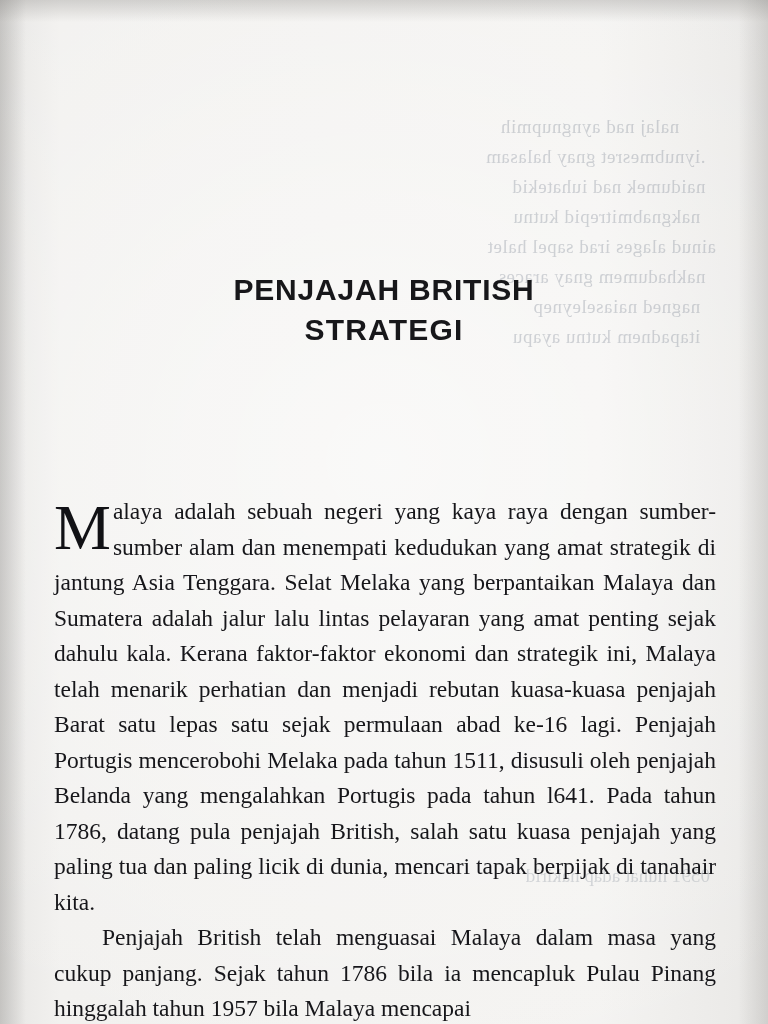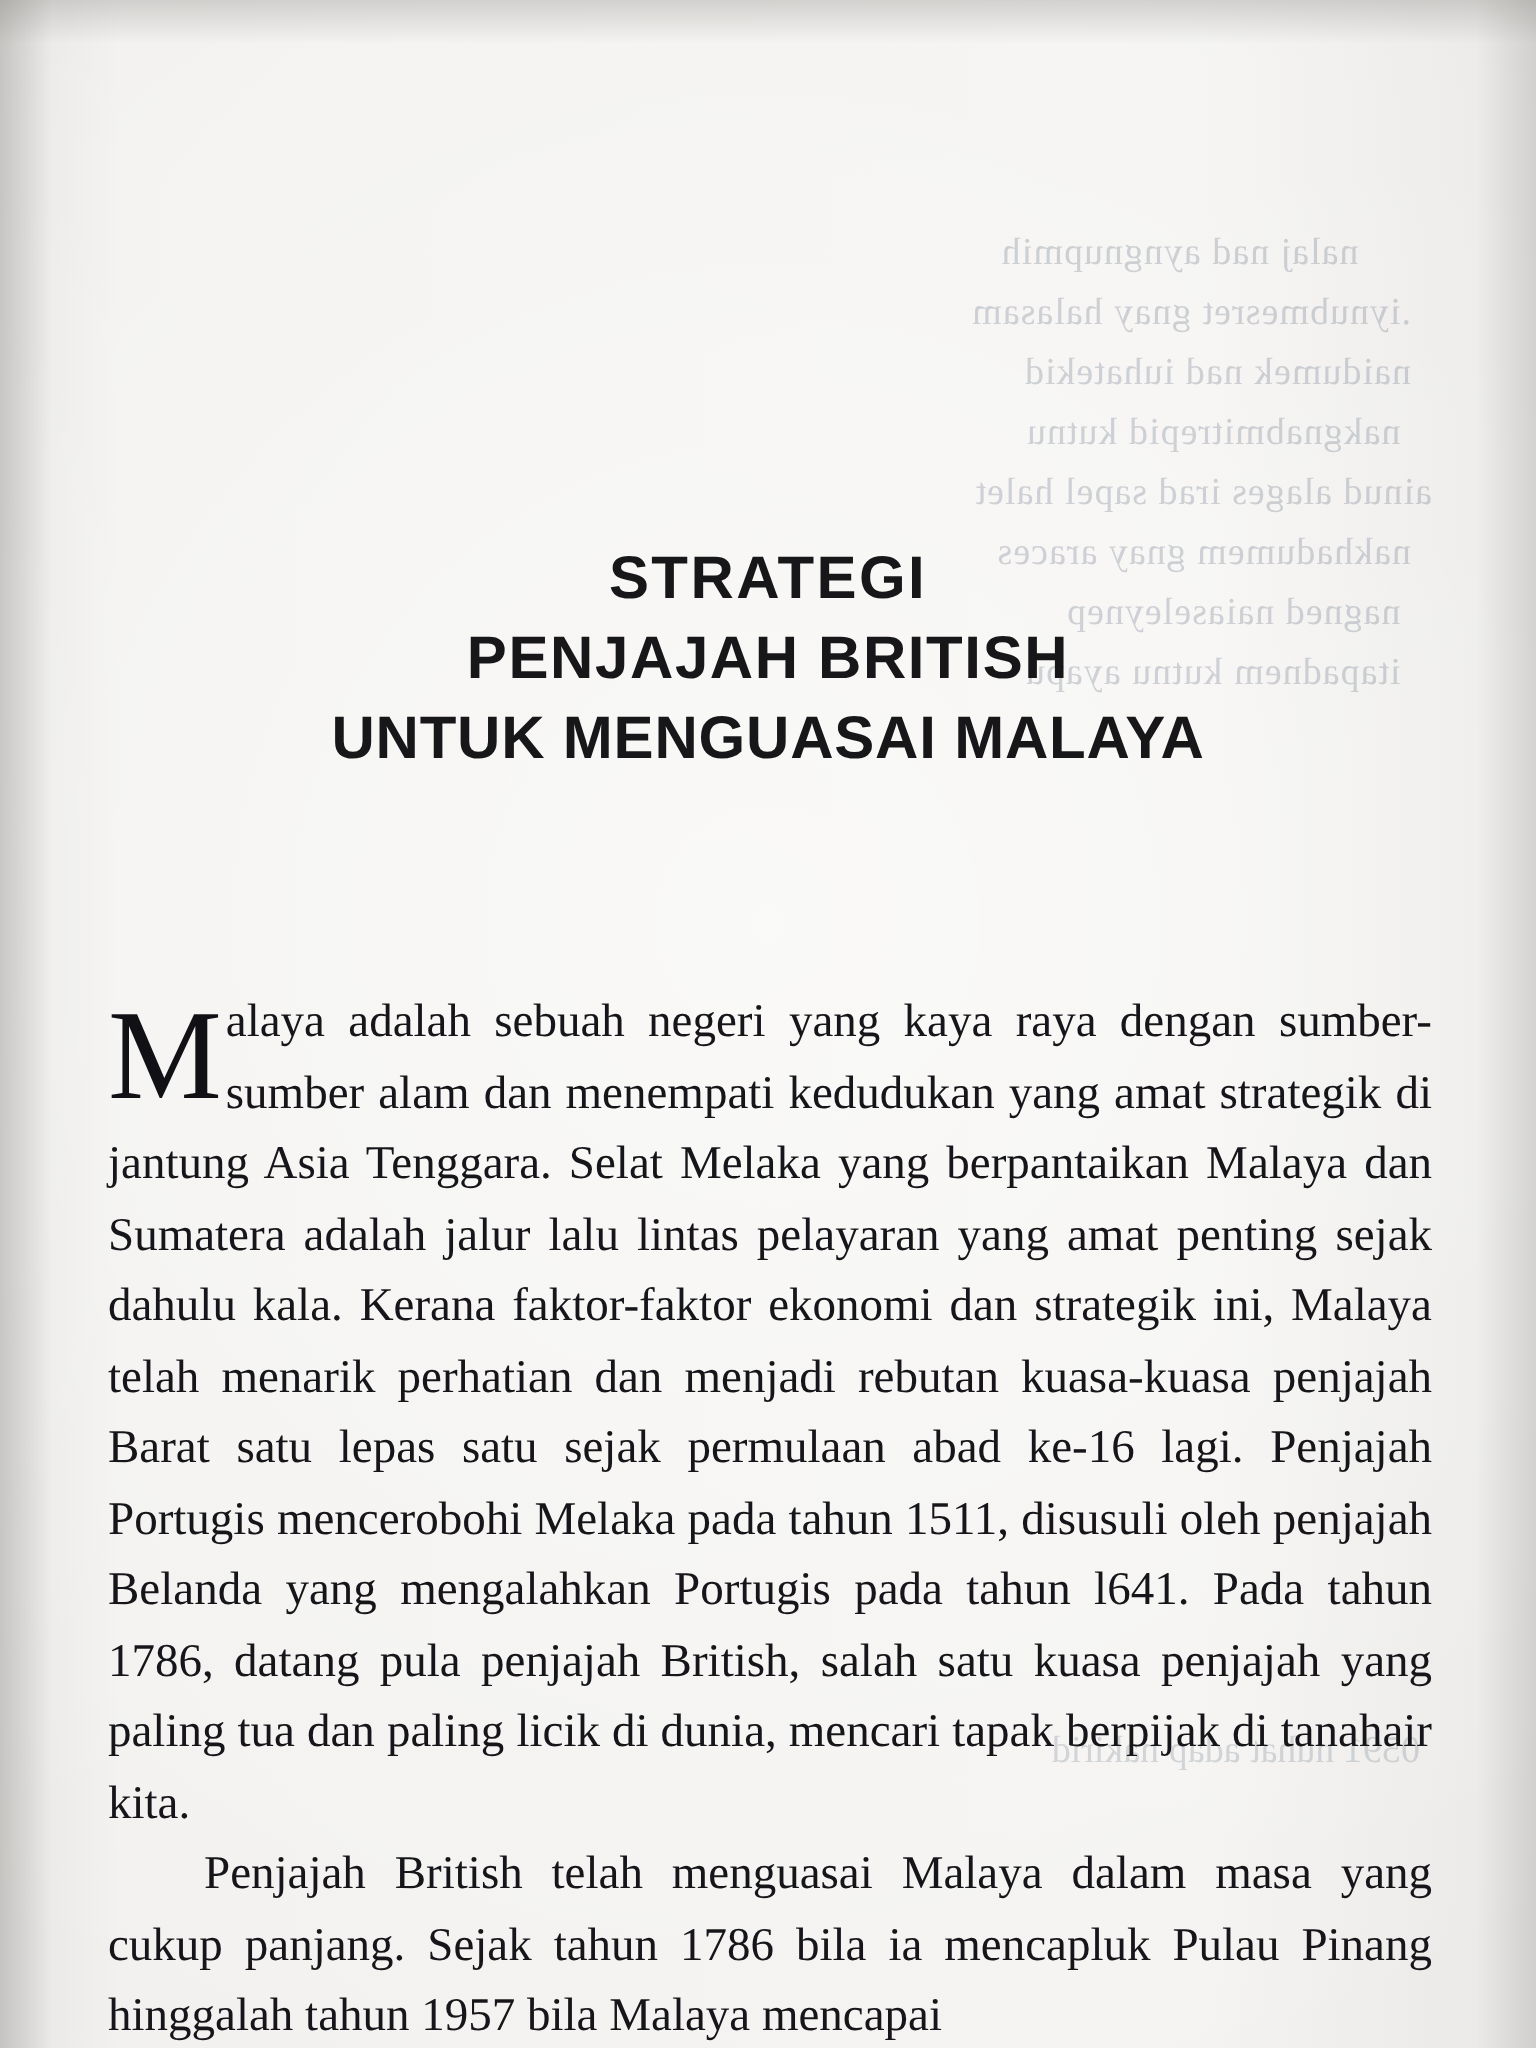--- a/index.html
+++ b/index.html
@@ -168,23 +168,22 @@
     <span class="bl">  nakhadumem gnay araces</span>
     <span class="bl">   nagned naiaseleynep</span>
     <span class="bl">   itapadnem kutnu ayapu</span>
   </div>
 
   <div id="bleed-low">0591 nuhat adap nakirid</div>
 
   <div id="content">
 
     <div id="title-block">
+      <div class="title-line" id="title-line-2">PENJAJAH BRITISH</div>
       <div class="title-line" id="title-line-1">STRATEGI</div>
-      <div class="title-line" id="title-line-2">PENJAJAH BRITISH</div>
-      <div class="title-line" id="title-line-3">UNTUK MENGUASAI MALAYA</div>
     </div>
 
 
     <div id="body-text">
       <p id="para-1"><span id="drop-cap">M</span><span>alaya adalah sebuah negeri yang kaya raya dengan sumber-sumber alam dan menempati kedudukan yang amat strategik di jantung Asia Tenggara. Selat Melaka yang berpantaikan Malaya dan Sumatera adalah jalur lalu lintas pelayaran yang amat penting sejak dahulu kala. Kerana faktor-faktor ekonomi dan strategik ini, Malaya telah menarik perhatian dan menjadi rebutan kuasa-kuasa penjajah Barat satu lepas satu sejak permulaan abad ke-16 lagi. Penjajah Portugis mencerobohi Melaka pada tahun 1511, disusuli oleh penjajah Belanda yang mengalahkan Portugis pada tahun l641. Pada tahun 1786, datang pula penjajah British, salah satu kuasa penjajah yang paling tua dan paling licik di dunia, mencari tapak berpijak di tanahair kita.</span></p>
       <p id="para-2">Penjajah British telah menguasai Malaya dalam masa yang cukup panjang. Sejak tahun 1786 bila ia mencapluk Pulau Pinang hinggalah tahun 1957 bila Malaya mencapai</p>
     </div>
 
   </div>
 </div>

